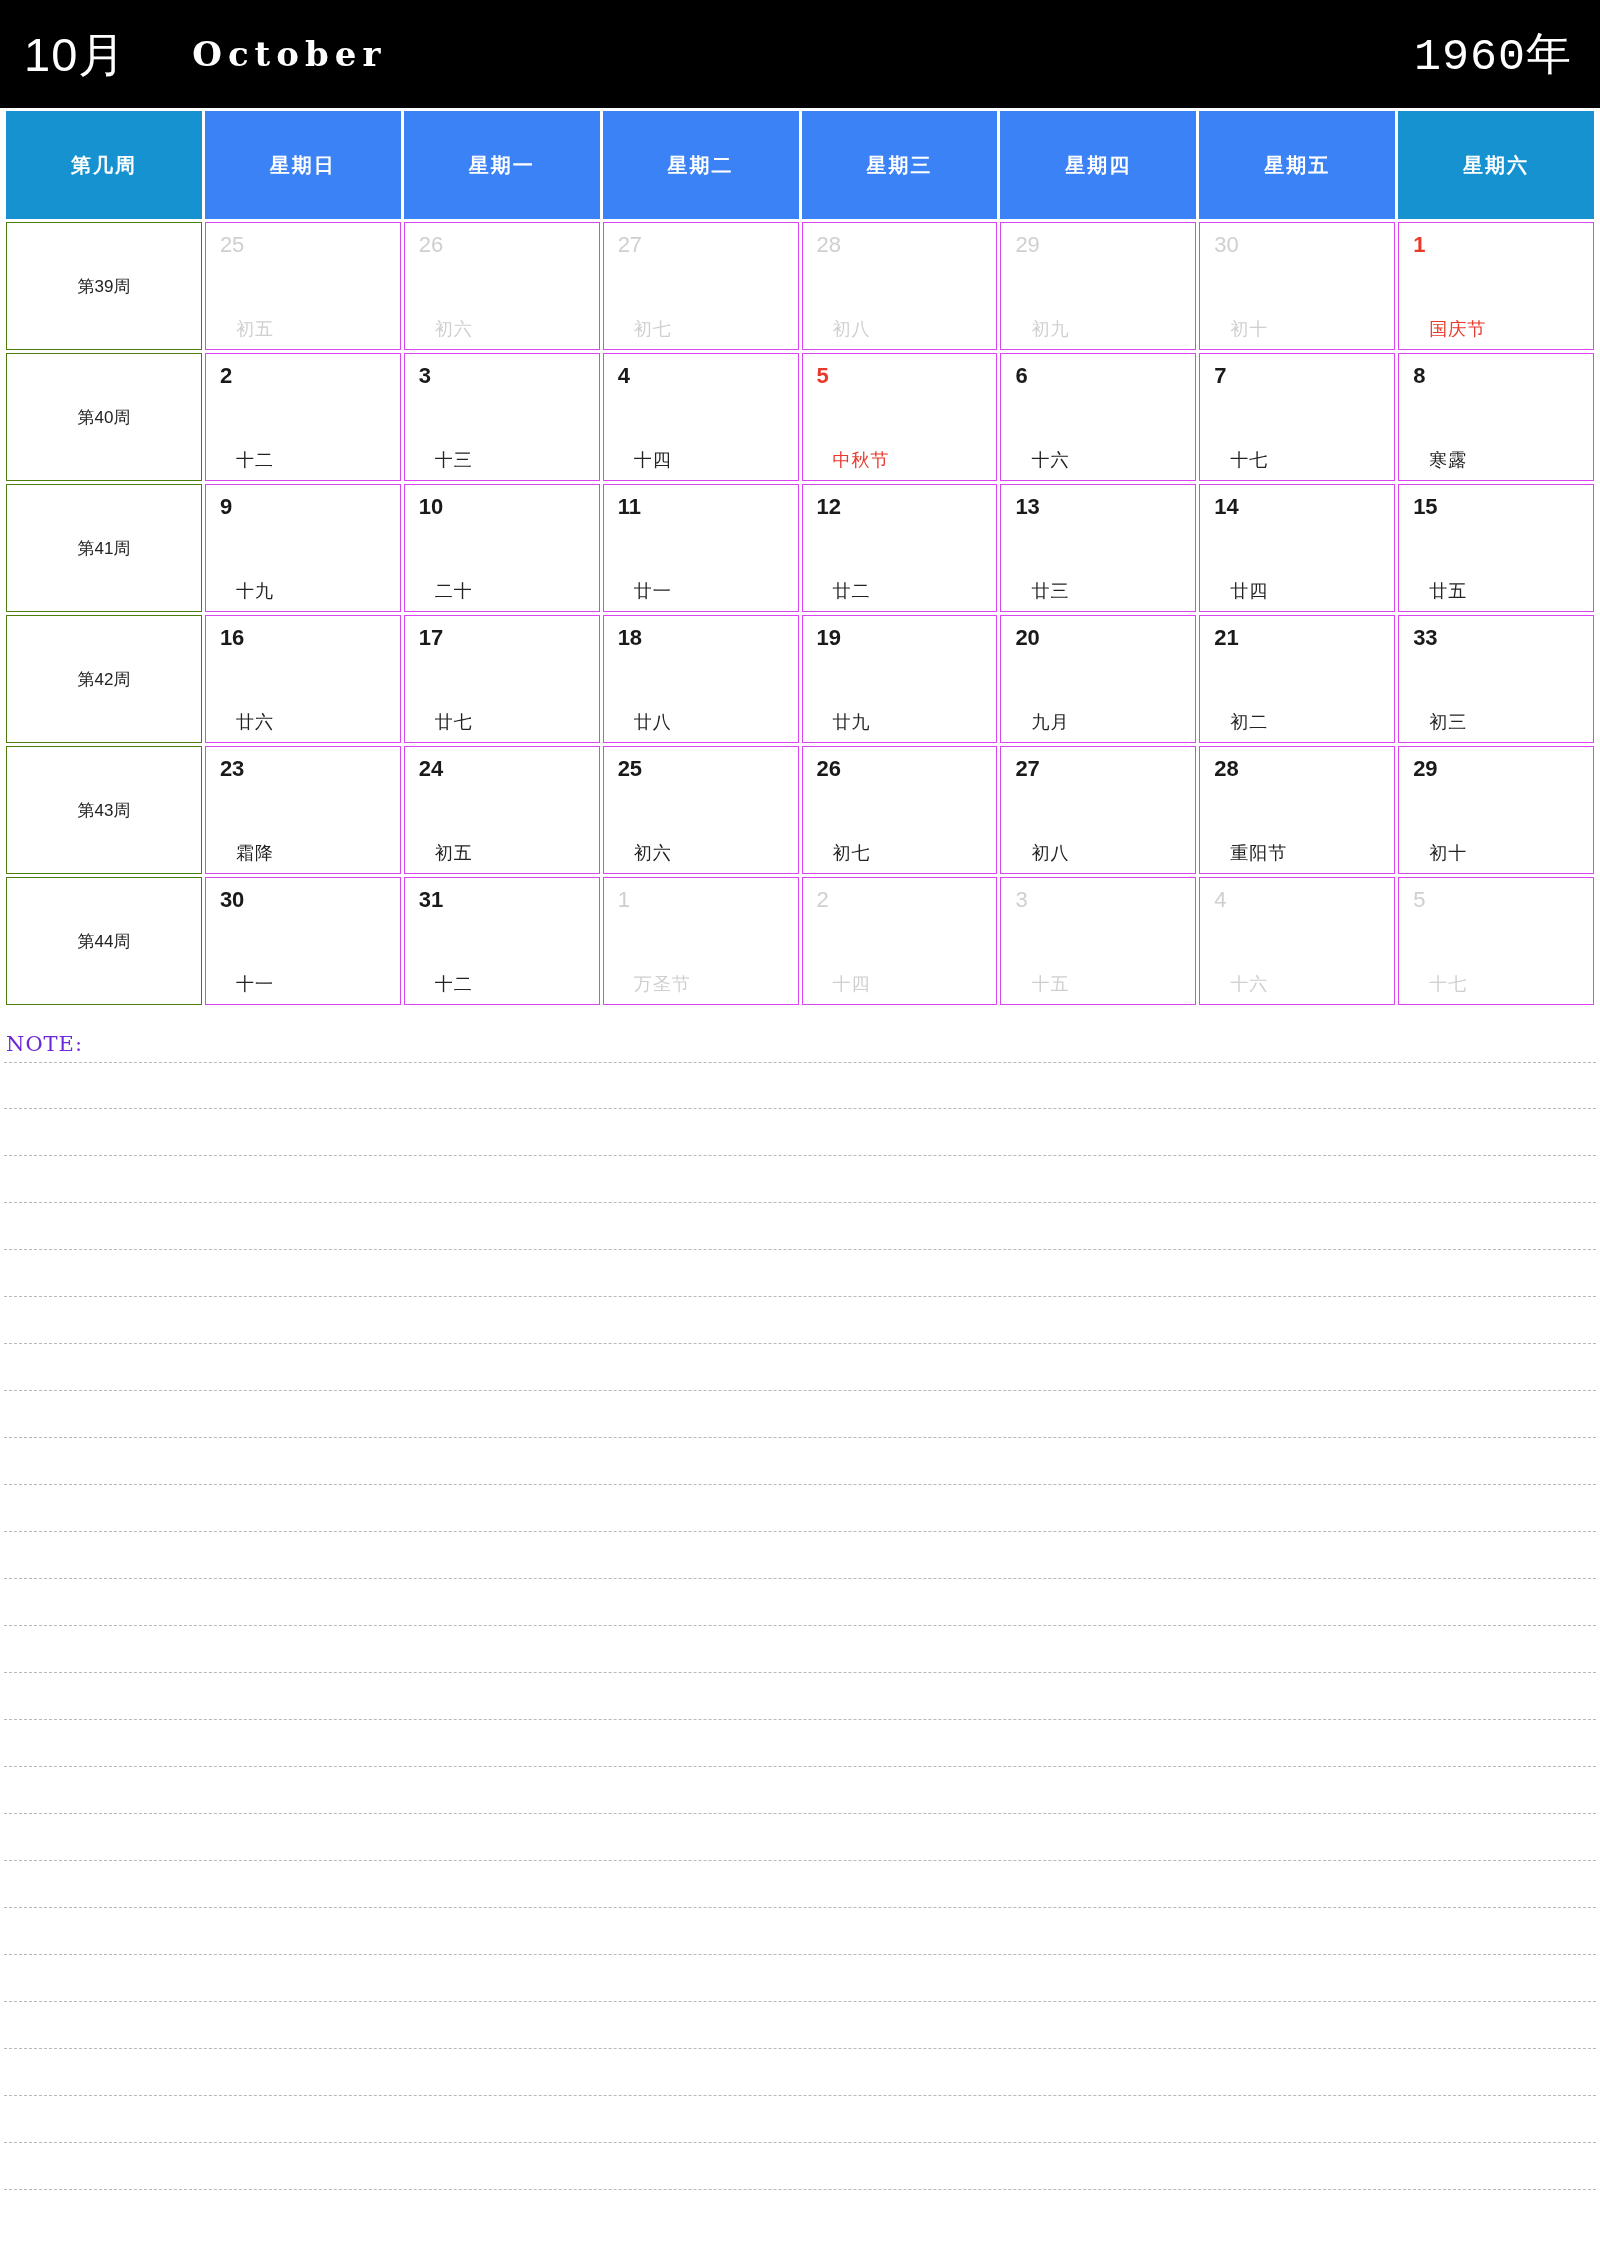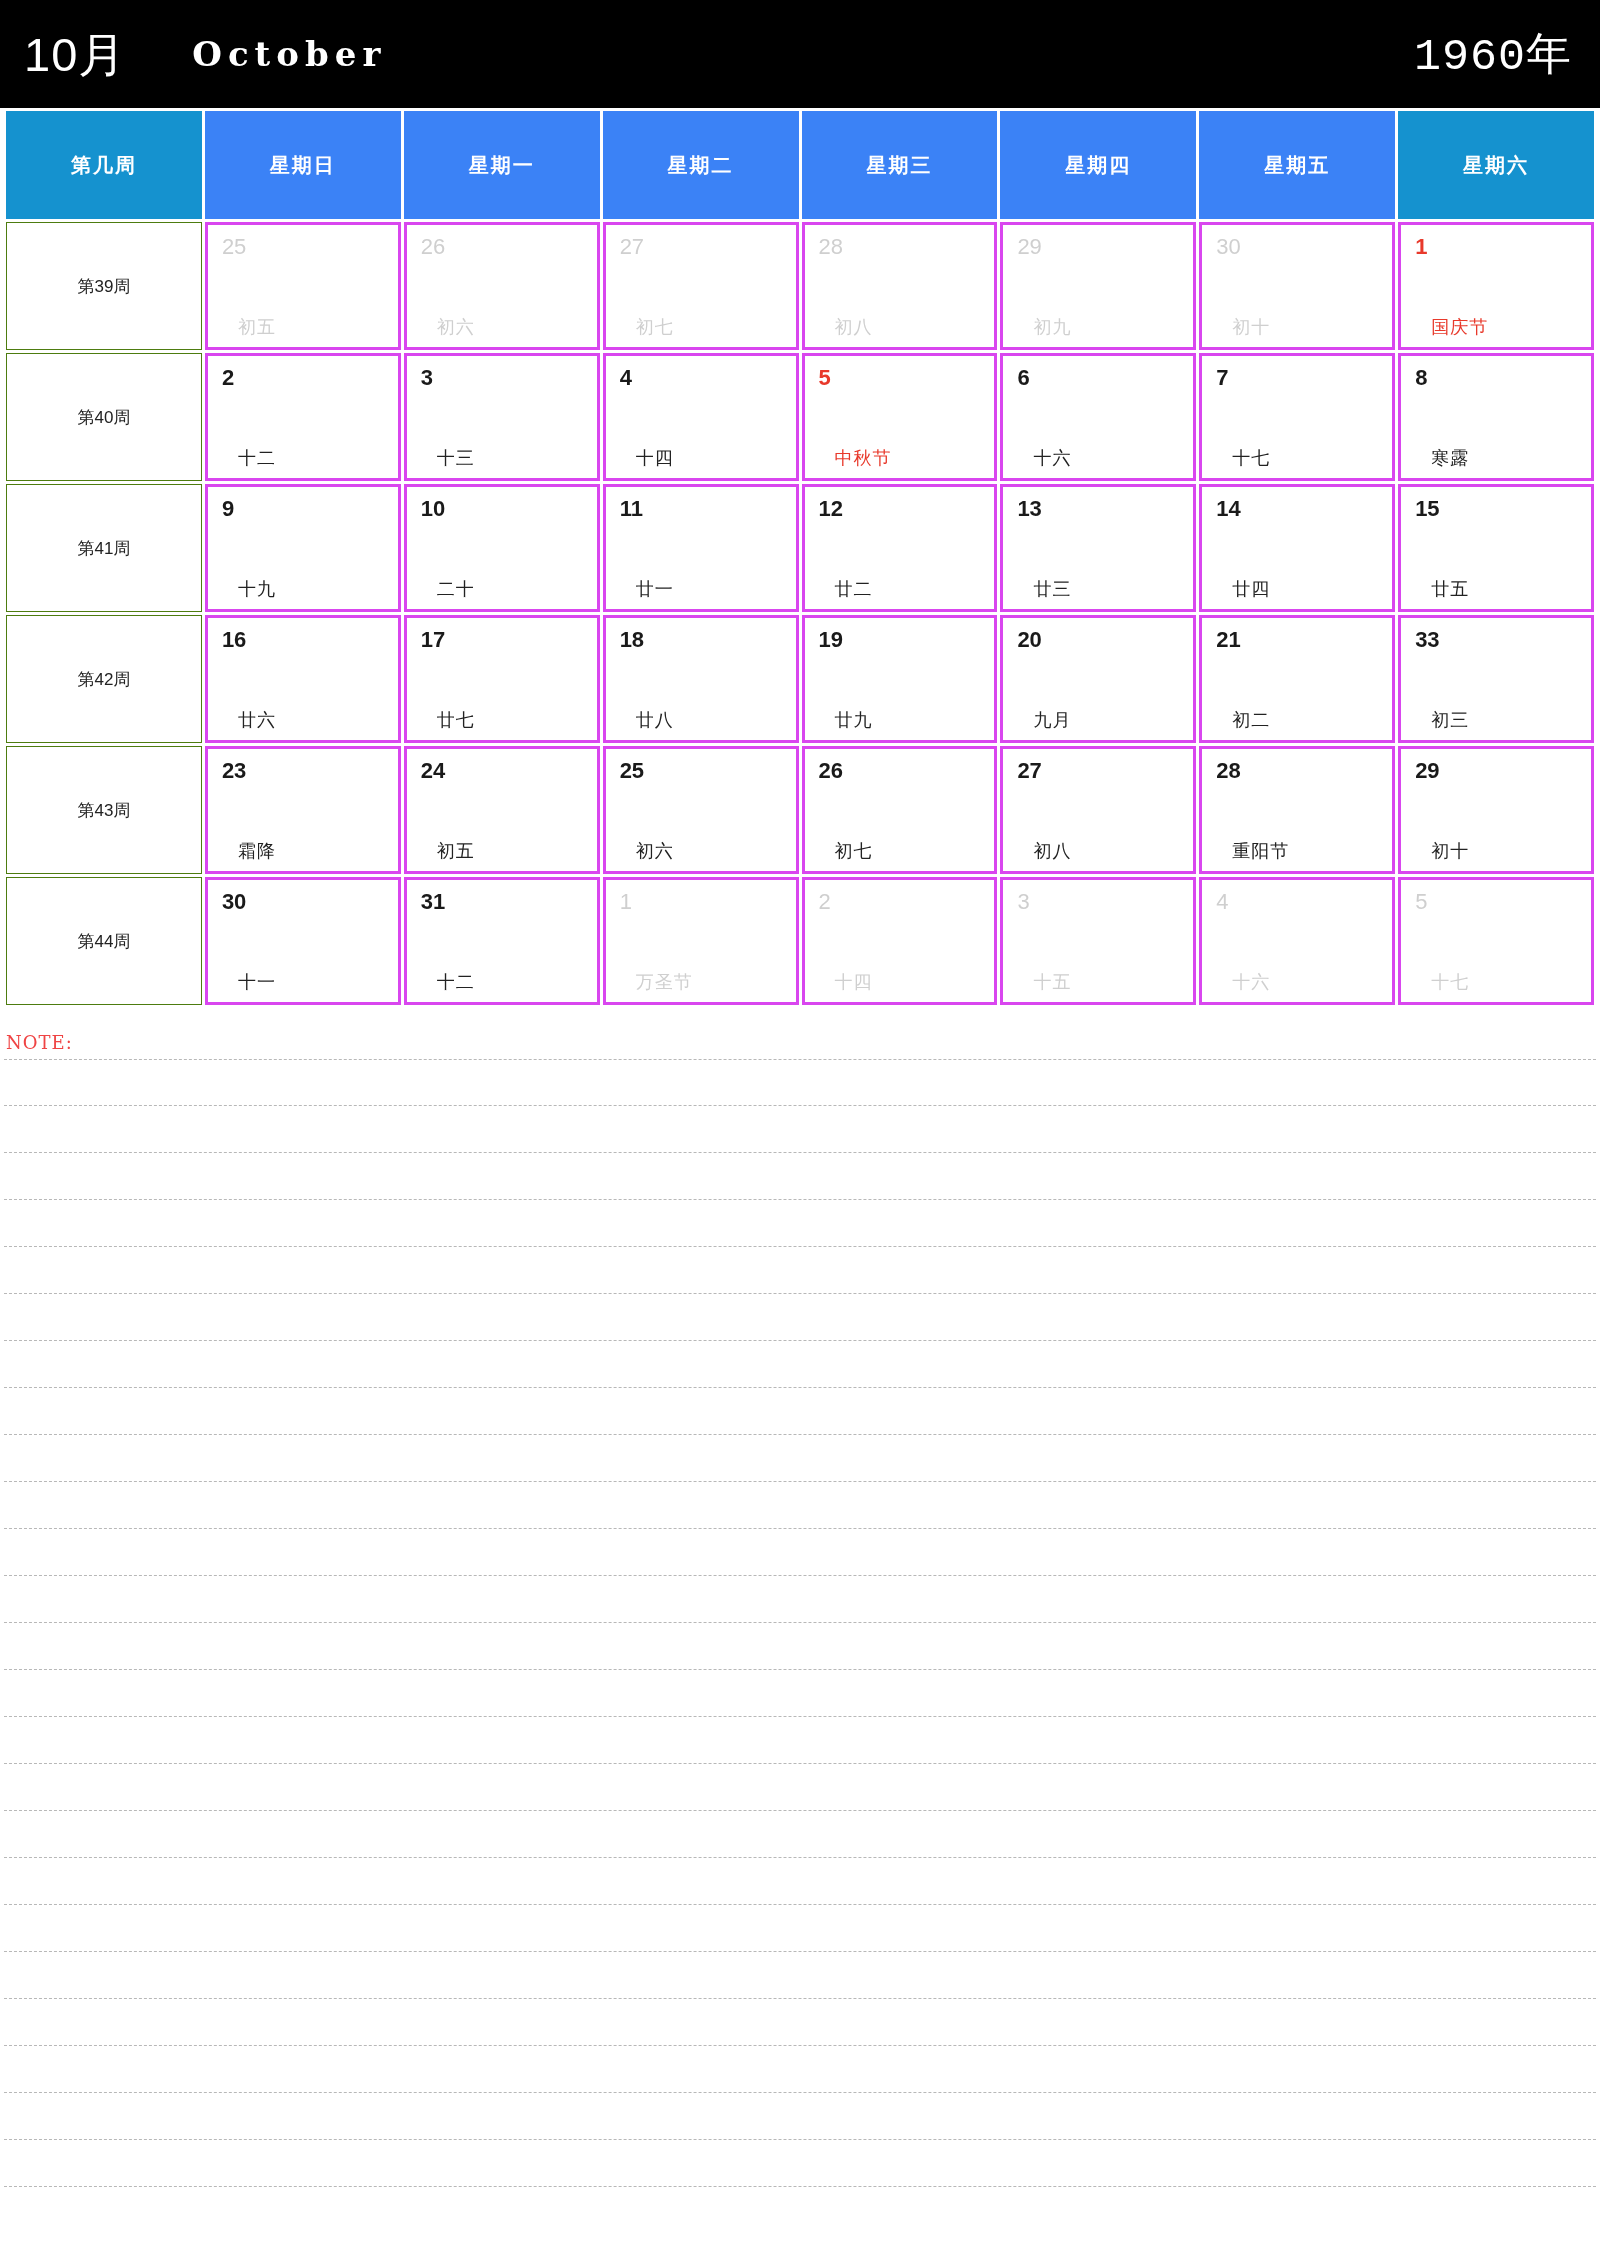--- a/index.html
+++ b/index.html
@@ -64,21 +64,21 @@
     text-align: center;
     border: none;
   }
   .cal th.col-week,
   .cal th.col-sat {
     background: #1592cf;
     margin-left: 43px;
   }
   .cal td {
     height: 128px;
-    border: 3px solid #d946ef;
+    border: 1px solid #d946ef;
     vertical-align: top;
     position: relative;
     background: #ffffff;
     padding: 0;
   }
   .cal td.weeknum {
     border: 1px solid #4d7c0f;
     text-align: center;
     vertical-align: middle;
     font-size: 17px;
@@ -107,22 +107,22 @@
   .hol .daynum { color: #e8392b; }
   .hol .lunar  { color: #e8392b; }
 
   
   .note-wrap {
     margin-top: 24px;
     padding: 0 4px;
     position: relative;
   }
   .note-label {
-    font-size: 18px;
-    color: #ef4444;
+    font-size: 21px;
+    color: #6d28d9;
     font-family: "DejaVu Serif", serif;
     letter-spacing: 1px;
     padding-left: 2px;
     margin-bottom: 6px;
   }
   .note-lines {
     display: block;
   }
   .note-line {
     height: 47px;

